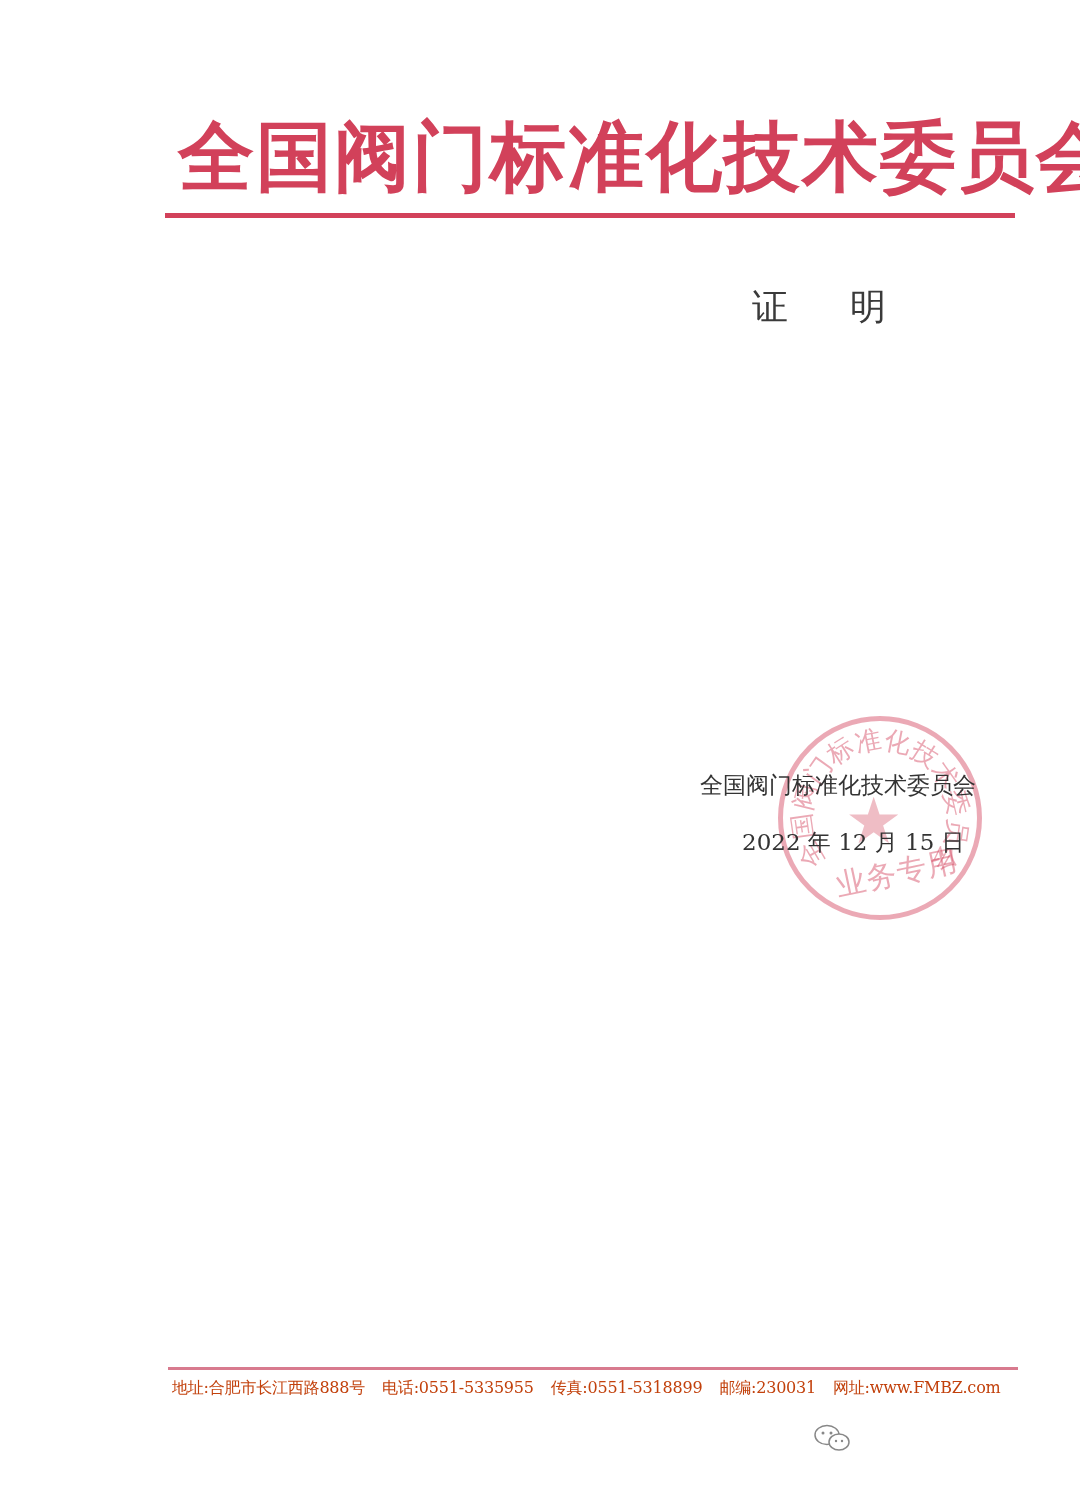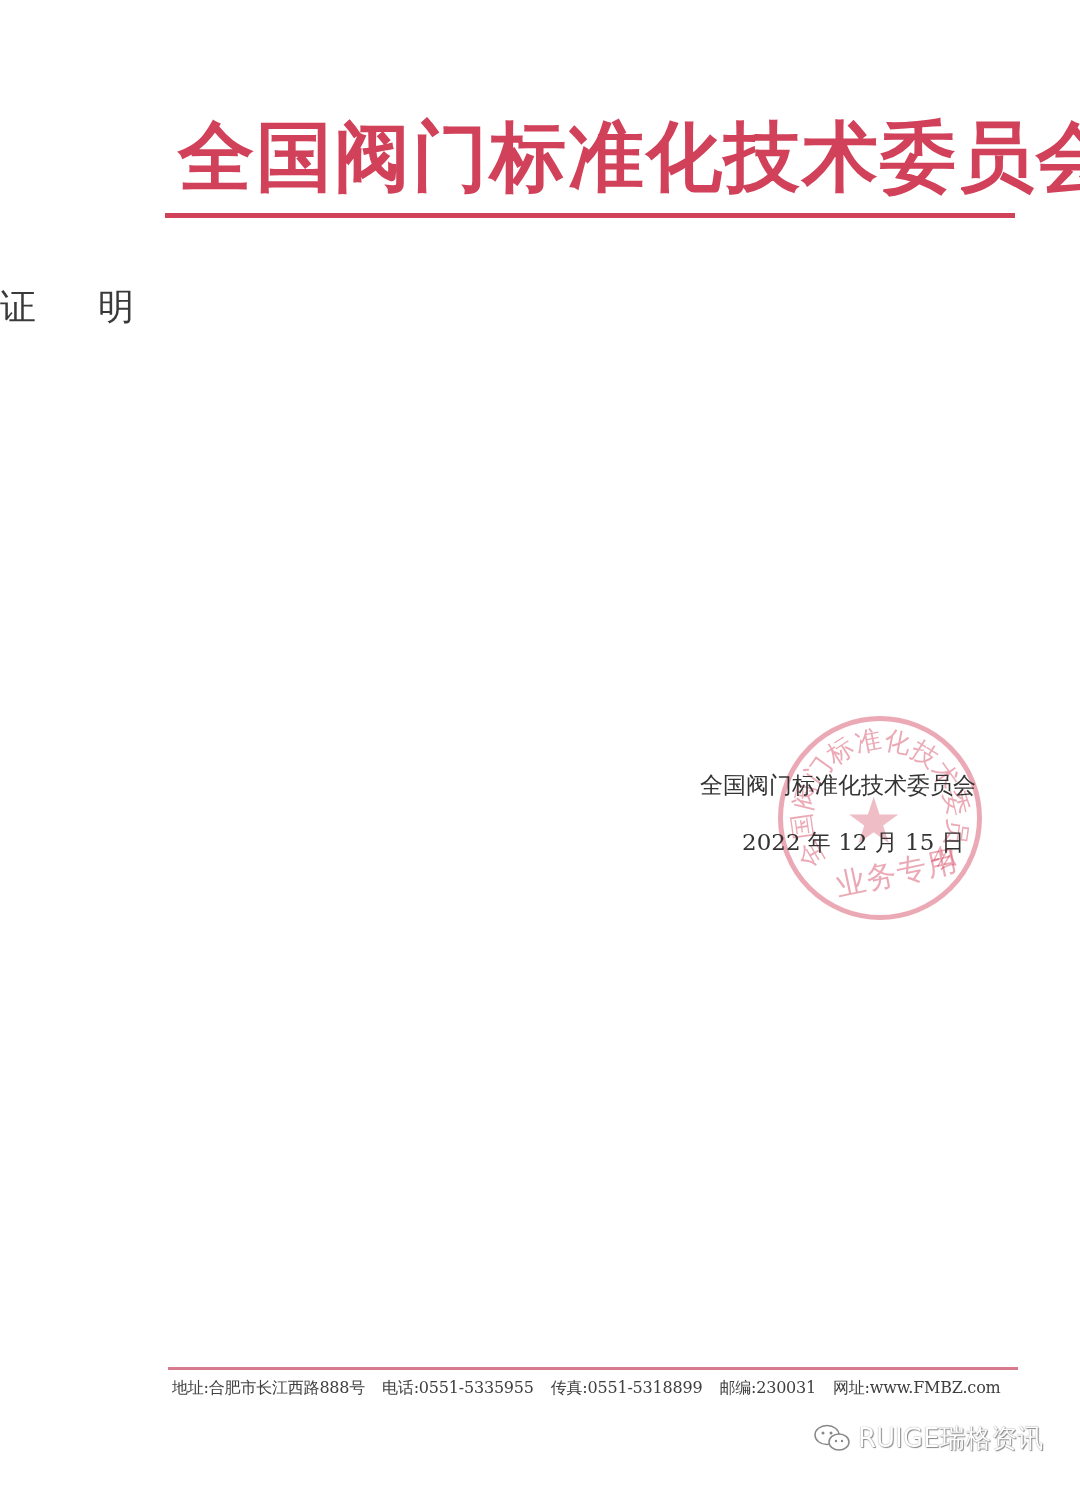--- a/index.html
+++ b/index.html
@@ -10,21 +10,21 @@
   .letterhead {
     position: absolute; left: 178px; top: 112px; width: 830px; height: 90px;
     color: #d2415a; font-size: 76px; font-weight: bold; letter-spacing: 2px;
     line-height: 90px; white-space: nowrap; text-align: justify;
     font-family: "DejaVu Serif", "Liberation Serif", serif;
   }
   .head-rule {
     position: absolute; left: 165px; top: 213px; width: 850px; height: 5px; background: #d2415a;
   }
   .doc-title {
-    position: absolute; left: 0; top: 283px; width: 886px; text-align: left;
+    position: absolute; left: 0; top: 283px; width: 886px; text-align: right;
     font-size: 36px; color: #3a3a3a; word-spacing: 0; 
   }
   .doc-title span { display: inline-block; }
   .doc-title .gap { width: 62px; }
   .body-text {
     position: absolute; left: 172px; top: 380px; width: 830px;
     font-size: 24px; line-height: 54.5px; color: #333333; text-align: justify;
   }
   .body-text p { margin: 0; }
   .body-text .indent { text-indent: 48px; }
@@ -51,21 +51,21 @@
   }
   .seal-bottom {
     position: absolute; left: 52px; top: 132px; font-size: 30px; color: rgba(210, 65, 90, 0.45);
     transform: rotate(-12deg); white-space: nowrap; letter-spacing: 1px;
   }
   .foot-rule {
     position: absolute; left: 168px; top: 1367px; width: 850px; height: 3px; background: #d87a8e;
   }
   .footer {
     position: absolute; left: 172px; top: 1378px; width: 850px; font-size: 16px;
-    color: #404040; white-space: nowrap; letter-spacing: -0.2px;
+    color: #c2410c; white-space: nowrap; letter-spacing: -0.2px;
   }
   .footer span { margin-right: 12px; }
   .watermark {
     position: absolute; left: 812px; top: 1420px; height: 36px; display: flex; align-items: center;
     color: #ffffff; font-family: "DejaVu Sans", "Liberation Sans", sans-serif; font-size: 26px;
     text-shadow: 0 0 1px #7a7a7a, 1px 1px 1px #8a8a8a;
   }
   .watermark svg { margin-right: 6px; }
 </style>
 </head>
@@ -114,14 +114,13 @@
 
 <div class="watermark">
   <svg width="40" height="30" viewBox="0 0 40 30">
     <ellipse cx="15" cy="12" rx="12" ry="9.5" fill="#fff" stroke="#888" stroke-width="1.5"></ellipse>
     <circle cx="11" cy="10" r="1.5" fill="#888"></circle>
       <circle cx="19" cy="10" r="1.5" fill="#888"></circle>
     <ellipse cx="27" cy="19" rx="10" ry="8" fill="#fff" stroke="#888" stroke-width="1.5"></ellipse>
     <circle cx="24" cy="18" r="1.2" fill="#888"></circle>
       <circle cx="30" cy="18" r="1.2" fill="#888"></circle>
   </svg>
-  <span>RUIGE瑞格资讯</span>
 </div>
 
 </body></html>

